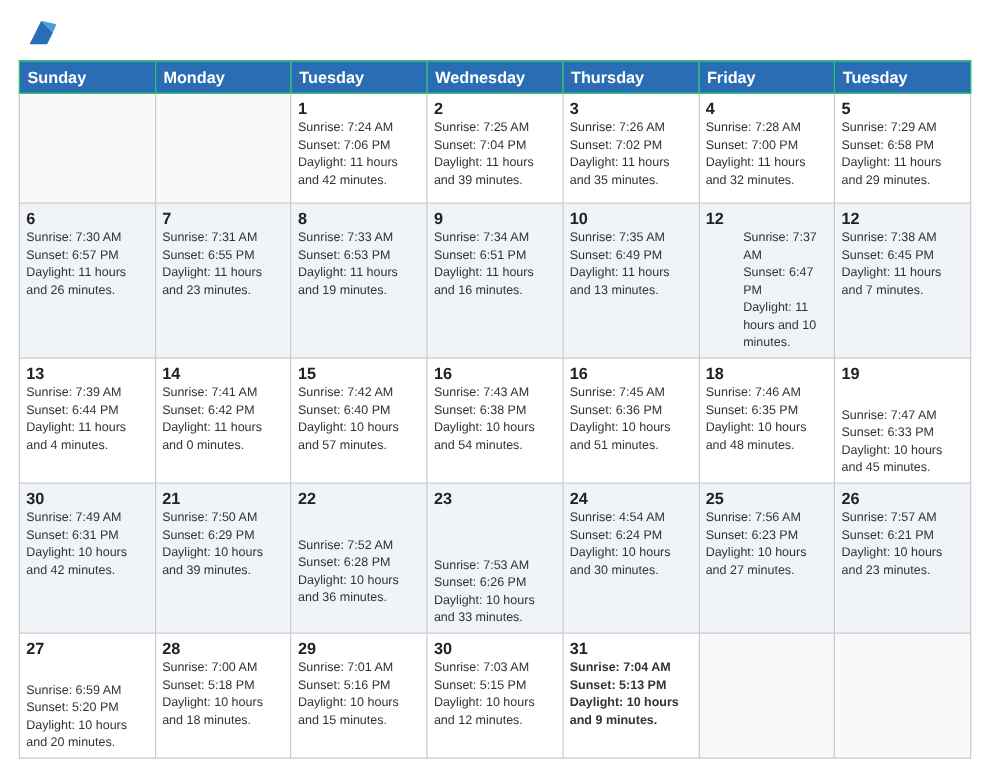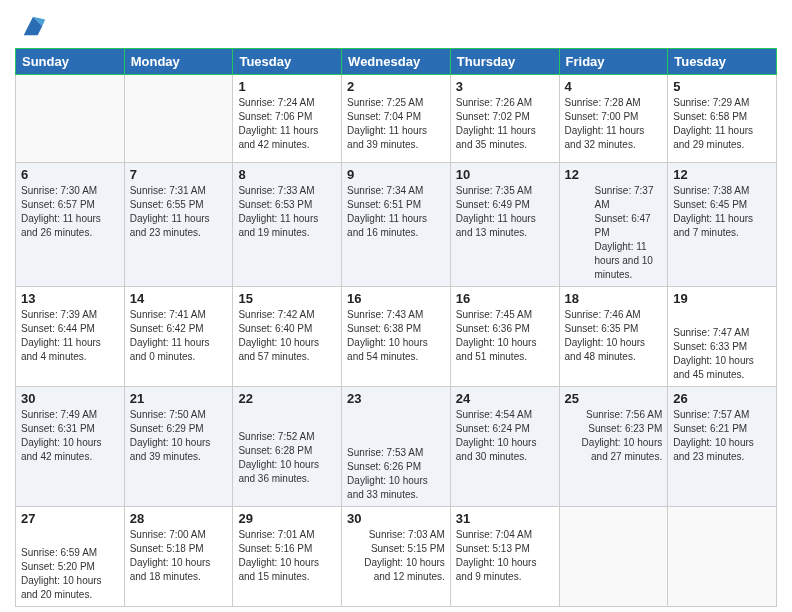--- a/index.html
+++ b/index.html
@@ -286,21 +286,21 @@
 Daylight: 10 hours and 33 minutes.</div>
           </td>
           <td>
             <span class="day-number">24</span>
             <div class="day-info" style="white-space: pre-line;">Sunrise: 4:54 AM
 Sunset: 6:24 PM
 Daylight: 10 hours and 30 minutes.</div>
           </td>
           <td>
             <span class="day-number">25</span>
-            <div class="day-info" style="white-space: pre-line; text-align: right;">Sunrise: 7:56 AM
+            <div class="day-info" style="white-space: pre-line;">Sunrise: 7:56 AM
 Sunset: 6:23 PM
 Daylight: 10 hours and 27 minutes.</div>
           </td>
           <td>
             <span class="day-number">26</span>
             <div class="day-info" style="white-space: pre-line;">Sunrise: 7:57 AM
 Sunset: 6:21 PM
 Daylight: 10 hours and 23 minutes.</div>
           </td>
         </tr>
@@ -318,27 +318,27 @@
 Daylight: 10 hours and 18 minutes.</div>
           </td>
           <td>
             <span class="day-number">29</span>
             <div class="day-info" style="white-space: pre-line;">Sunrise: 7:01 AM
 Sunset: 5:16 PM
 Daylight: 10 hours and 15 minutes.</div>
           </td>
           <td>
             <span class="day-number">30</span>
-            <div class="day-info" style="white-space: pre-line; text-align: right;">Sunrise: 7:03 AM
+            <div class="day-info" style="white-space: pre-line;">Sunrise: 7:03 AM
 Sunset: 5:15 PM
 Daylight: 10 hours and 12 minutes.</div>
           </td>
           <td>
             <span class="day-number">31</span>
-            <div class="day-info" style="white-space: pre-line;">Sunrise: 7:04 AM
+            <div class="day-info" style="white-space: pre-line; font-weight: bold;">Sunrise: 7:04 AM
 Sunset: 5:13 PM
 Daylight: 10 hours and 9 minutes.</div>
           </td>
           <td class="empty"></td>
           <td class="empty"></td>
         </tr>
       </tbody>
   </table>
 </div>
 

